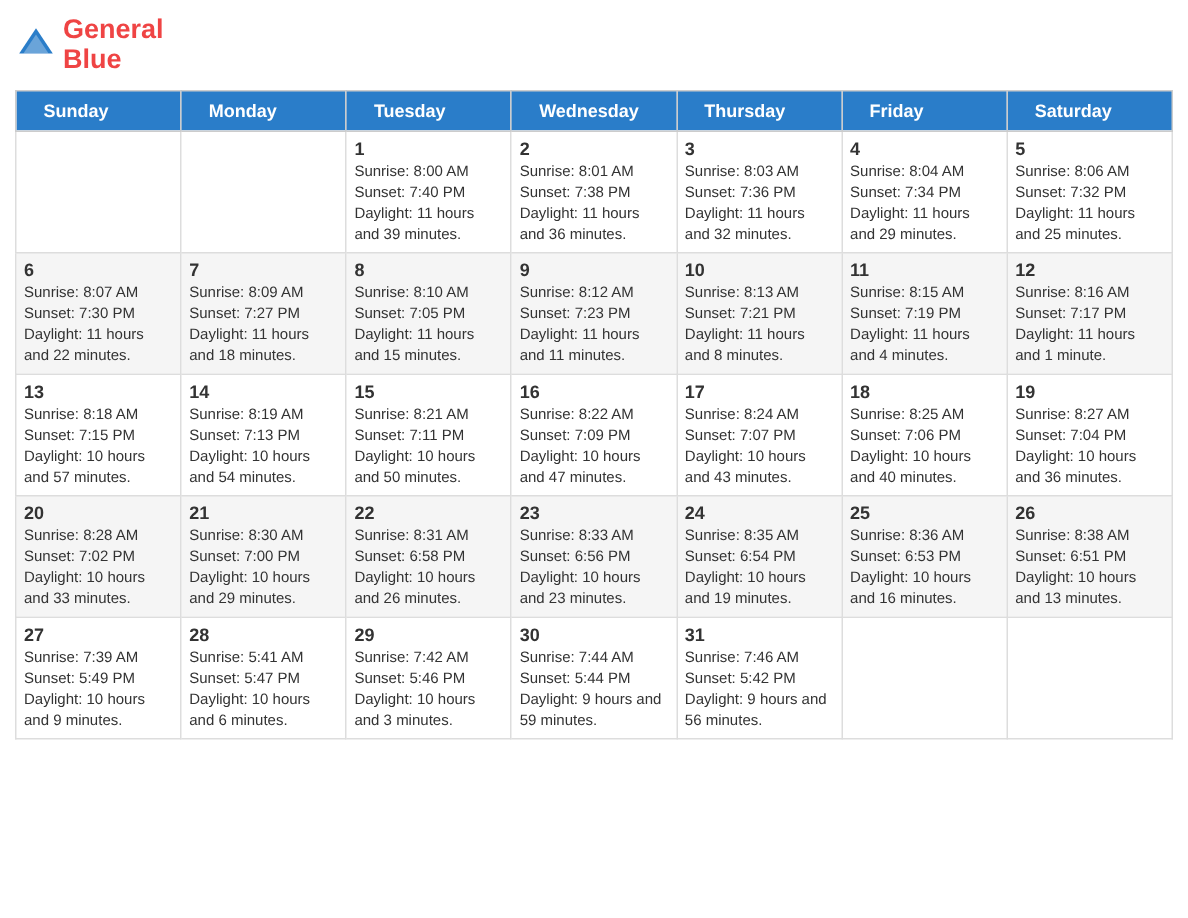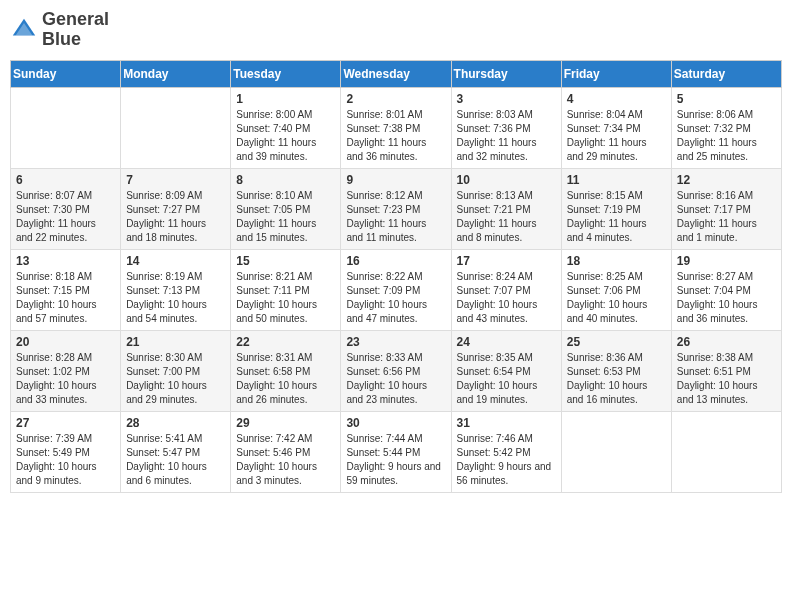--- a/index.html
+++ b/index.html
@@ -20,21 +20,21 @@
       display: flex;
       align-items: center;
       gap: 4px;
     }
     .logo-text {
       font-size: 18px;
       font-weight: bold;
       color: #333;
       line-height: 1.1;
     }
-    .logo-text span { color: #404040; }
+    .logo-text span { color: #ef4444; }
     .logo-icon {
       width: 28px;
       height: 28px;
     }
     .title-block {
       text-align: right;
     }
     .month-title {
       font-size: 36px;
       font-weight: normal;
@@ -46,21 +46,21 @@
     }
     table {
       width: 100%;
       border-collapse: collapse;
       font-size: 11px;
     }
     thead tr th {
       background: #2a7dc9;
       color: #fff;
       text-align: left;
-      padding: 6px 2px;
+      padding: 6px 18px;
       font-size: 12px;
       font-weight: bold;
       border: 1px solid #ccc;
     }
     tbody tr td {
       vertical-align: top;
       border: 1px solid #ddd;
       padding: 4px 5px;
       width: 14.28%;
       min-height: 80px;
@@ -274,21 +274,21 @@
             <span>Sunset: 7:04 PM</span><br>
             <span>Daylight: 10 hours and 36 minutes.</span>
           </div>
         </td>
       </tr>
       <tr>
         <td>
           <span class="day-num">20</span>
           <div class="day-info">
             <span>Sunrise: 8:28 AM</span><br>
-            <span>Sunset: 1:02 PM</span><br>
+            <span>Sunset: 7:02 PM</span><br>
             <span>Daylight: 10 hours and 33 minutes.</span>
           </div>
         </td>
         <td>
           <span class="day-num">21</span>
           <div class="day-info">
             <span>Sunrise: 8:30 AM</span><br>
             <span>Sunset: 7:00 PM</span><br>
             <span>Daylight: 10 hours and 29 minutes.</span>
           </div>

